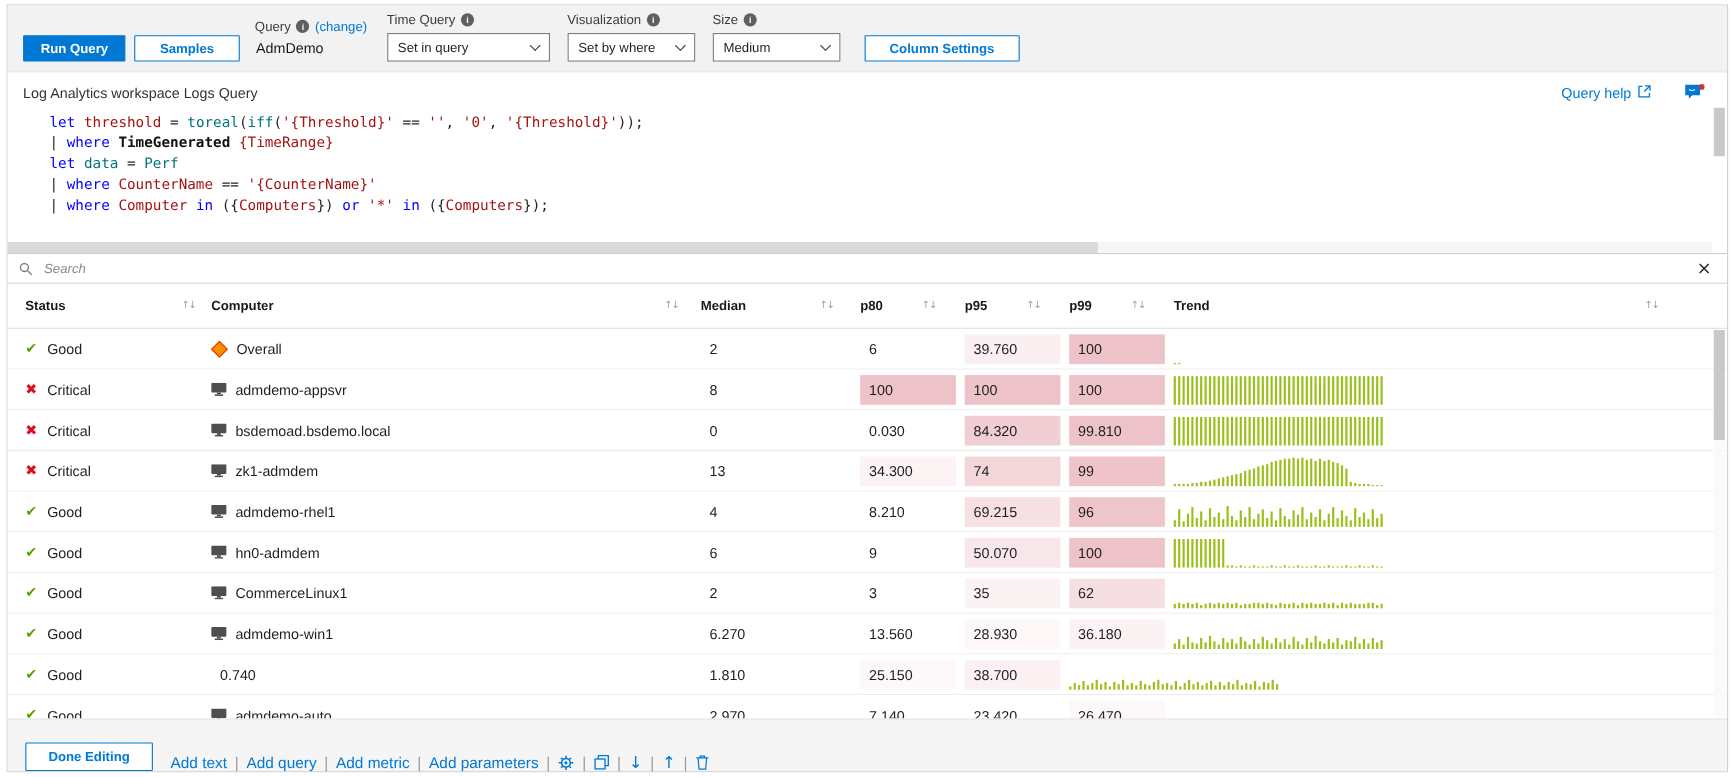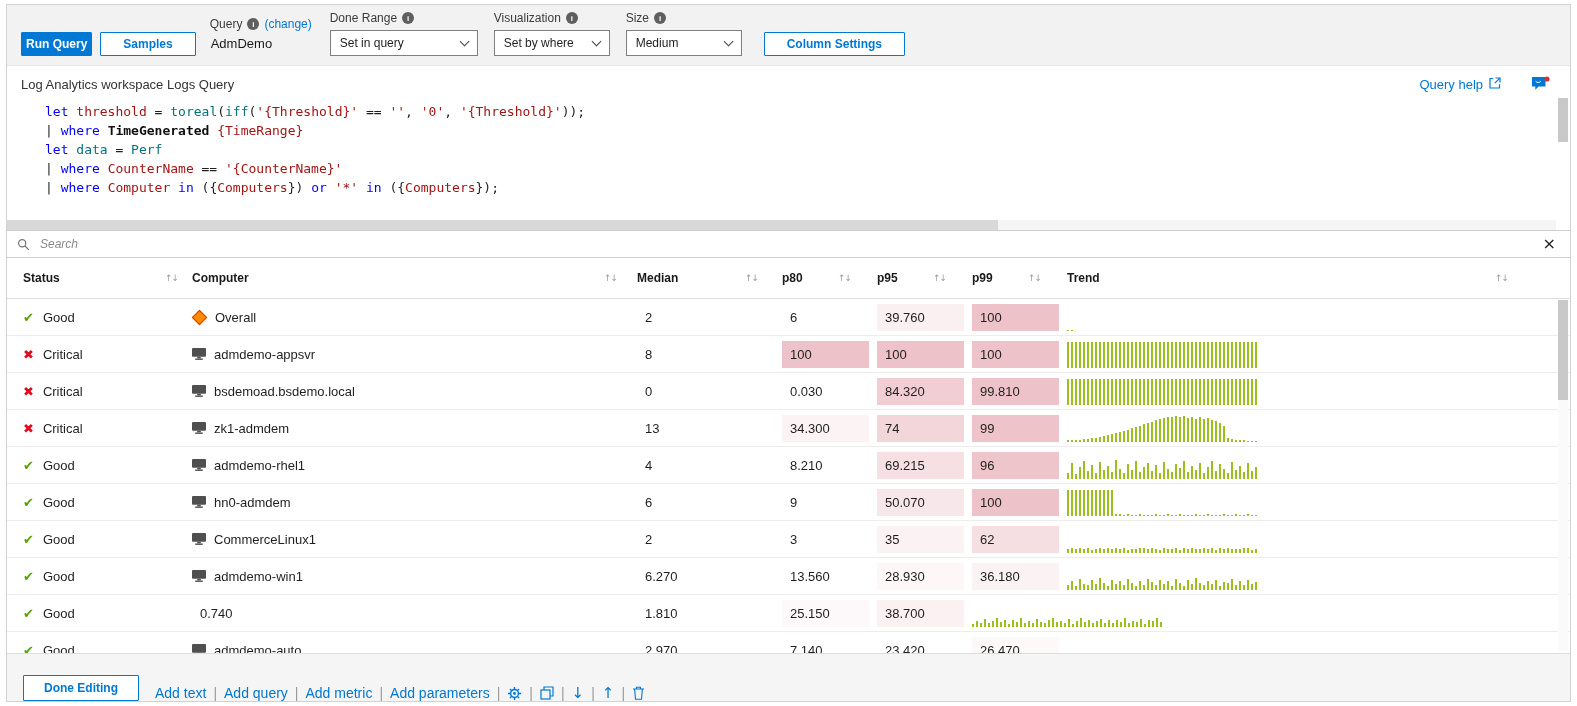--- a/index.html
+++ b/index.html
@@ -7,21 +7,21 @@
   body{width:1577px;height:706px;position:relative;overflow:hidden;background:#fff;
        font-family:"Liberation Sans","DejaVu Sans",sans-serif;color:#1f1f1f}
   .frame{position:absolute;left:6px;right:6px;top:4px;bottom:4px;border:1px solid #d2d2d2;
          background:#fff;display:flex;flex-direction:column}
 
   
   .toolbar{background:#f2f2f2;padding:6px 12px 9px 14px;display:flex;align-items:flex-end;
            border-bottom:1px solid #e6e6e6;flex:0 0 auto}
   .btn{height:24px;display:inline-flex;align-items:center;justify-content:center;font-size:12px;
        font-weight:700;cursor:pointer;white-space:nowrap;border-radius:1px;font-family:inherit}
-  .btn-primary{background:var(--accent);color:#fff;border:1px solid var(--accent);padding:0 4px}
+  .btn-primary{background:var(--accent);color:#fff;border:1px solid var(--accent);padding:0 15px}
   .btn-outline{background:#fff;color:var(--accent);border:1px solid var(--accent);padding:0 22px}
   .tb-gap{width:8px}
   .group{display:flex;flex-direction:column;gap:5px}
   .glabel{display:flex;align-items:center;gap:5px;font-size:12px;color:#3b3b3b;white-space:nowrap}
   .info{width:12px;height:12px;border-radius:50%;background:#5f5f5f;color:#fff;font-size:8px;
         font-weight:700;display:inline-flex;align-items:center;justify-content:center;flex:0 0 auto}
   .change-link{color:var(--accent);cursor:pointer}
   .qvalue{font-size:13px;color:#191919;padding:0 0 5px 1px}
   .select{height:24px;border:1px solid #7f7f7f;background:#fff;display:flex;align-items:center;
           justify-content:space-between;padding:0 9px;font-size:12px;color:#1f1f1f;cursor:pointer}
@@ -110,21 +110,21 @@
       <div class="glabel">
         <span>Query</span>
         <span class="info">i</span>
         <span class="change-link">(change)</span>
       </div>
       <div class="qvalue">AdmDemo</div>
     </div>
 
     <div class="group" style="margin-left:12px">
       <div class="glabel">
-        <span>Done Range</span>
+        <span>Time Query</span>
         <span class="info">i</span>
       </div>
       <div class="select" style="width:128px">
         <span>Set in query</span>
         <span class="chev"></span>
       </div>
     </div>
 
     <div class="group" style="margin-left:16px">
       <div class="glabel">

